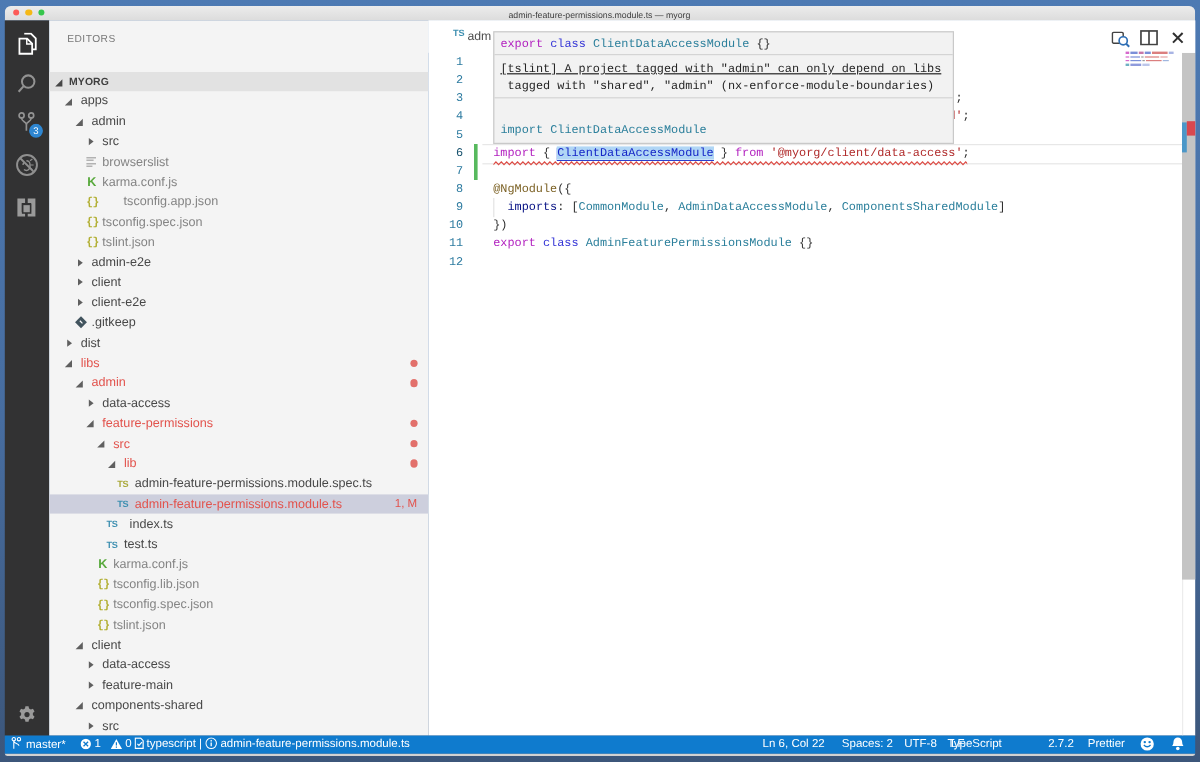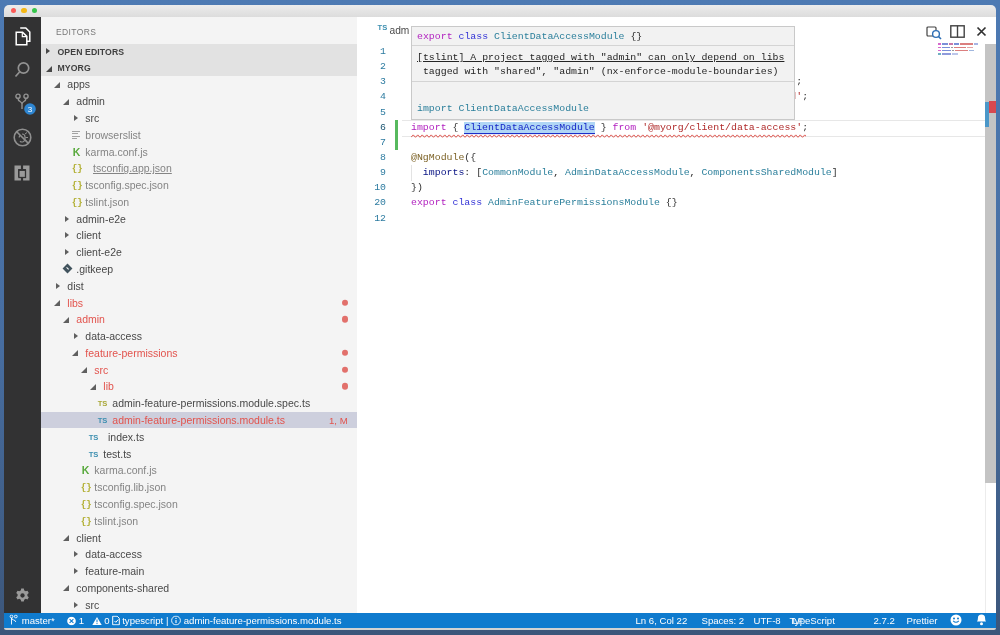--- a/index.html
+++ b/index.html
@@ -74,20 +74,21 @@
 #statusbar .it{position:absolute;top:50%;transform:translateY(-50%);white-space:nowrap;}
 </style>
 </head>
 <body>
 <div id="stage">
 
   <div class="abs" id="titlebar">
     <div class="tl" style="left:7.5px;background:#fc5b57;"></div>
     <div class="tl" style="left:17.9px;background:#f5b815;"></div>
     <div class="tl" style="left:28.3px;background:#36c64c;"></div>
+    <div id="wtitle">admin-feature-permissions.module.ts — myorg</div>
   </div>
 
   <div class="abs" id="actbar">
     <div class="aicon" style="top:10.3px;">
       <svg width="17" height="19" viewBox="0 0 17 19">
         <path d="M6.2 1 h5.6 l4 4 v9.2 h-3" fill="none" stroke="#ffffff" stroke-width="1.5"></path>
         <path d="M2.2 5.2 h6.4 l4.2 4.2 v8.4 h-10.6 z" fill="none" stroke="#ffffff" stroke-width="1.5"></path>
         <path d="M8.3 5.2 v4.5 h4.5" fill="none" stroke="#ffffff" stroke-width="1.2"></path>
       </svg>
     </div>
@@ -126,26 +127,20 @@
     <div class="aicon" style="top:571.2px;">
       <svg width="15" height="15" viewBox="0 0 16 16">
         <path fill="#9a9a9a" d="M6.6 0.6 h2.8 l0.4 2 a5.6 5.6 0 0 1 1.6 0.9 l1.9-0.7 1.4 2.4-1.5 1.4a5.6 5.6 0 0 1 0 1.8 l1.5 1.4-1.4 2.4-1.9-0.7a5.6 5.6 0 0 1-1.6 0.9 l-0.4 2 h-2.8 l-0.4-2 a5.6 5.6 0 0 1-1.6-0.9 l-1.9 0.7-1.4-2.4 1.5-1.4 a5.6 5.6 0 0 1 0-1.8 l-1.5-1.4 1.4-2.4 1.9 0.7 a5.6 5.6 0 0 1 1.6-0.9 z"></path>
         <circle cx="8" cy="8" r="2.3" fill="#323233"></circle>
       </svg>
     </div>
   </div>
 
   <div class="abs" id="sidebar">
     <div id="explabel">EDITORS</div>
-    <div class="shead" style="top:27.2px;height:16px;">
-      <span class="tw" style="top:4px;">
-          <span style="display:block;width:0;height:0;border-top:3.5px solid transparent;border-bottom:3.5px solid transparent;border-left:4.5px solid #474747;"></span>
-        </span>
-      <span class="tx">OPEN EDITORS</span>
-    </div>
     <div class="shead" style="top:43.2px;height:16px;">
       <span class="tw" style="top:6px;">
           <span style="display:block;width:0;height:0;border-left:6.5px solid transparent;border-bottom:6.5px solid #474747;"></span>
         </span>
       <span class="tx">MYORG</span>
     </div>
     <div id="tree">
     <div class="row" style="top:59.2px;">
           <span class="twe" style="left:13.3px;"></span>
           <span class="nm" style="left:26.3px;">apps</span>
@@ -166,21 +161,21 @@
             <span style="position:absolute;left:0;top:8px;width:5px;height:1.1px;background:#a2a2a2;"></span>
           </span>
           <span class="nm" style="left:44.3px;color:#848484;">browserslist</span>
         </div>
     <div class="row dim" style="top:126.3px;">
           <span class="fic icK" style="left:31.8px;">K</span>
           <span class="nm" style="left:44.3px;">karma.conf.js</span>
         </div>
     <div class="row dim" style="top:143.1px;">
           <span class="fic icJS" style="left:30.8px;">{}</span>
-          <span class="nm" style="left:52px;text-decoration:underline;">tsconfig.app.json</span>
+          <span class="nm" style="left:62px;">tsconfig.app.json</span>
         </div>
     <div class="row dim" style="top:159.9px;">
           <span class="fic icJS" style="left:30.8px;">{}</span>
           <span class="nm" style="left:44.3px;">tsconfig.spec.json</span>
         </div>
     <div class="row dim" style="top:176.7px;">
           <span class="fic icJS" style="left:30.8px;">{}</span>
           <span class="nm" style="left:44.3px;">tslint.json</span>
         </div>
     <div class="row" style="top:193.4px;">
@@ -323,21 +318,21 @@
       <div class="gut" style="top:87.80px;height:15.15px;line-height:15.15px;color:#2d7ba0;">5</div>
       <div class="gut" style="top:102.95px;height:15.15px;line-height:15.15px;color:#19536f;">6</div>
       <div class="cl" style="top:102.95px;height:15.15px;line-height:15.15px;"><span class="k">import</span> { <span class="selword">ClientDataAccessModule</span> } <span class="k">from</span> <span class="st">'@myorg/client/data-access'</span>;</div>
       <div class="gut" style="top:118.10px;height:15.15px;line-height:15.15px;color:#2d7ba0;">7</div>
       <div class="gut" style="top:133.25px;height:15.15px;line-height:15.15px;color:#2d7ba0;">8</div>
       <div class="cl" style="top:133.25px;height:15.15px;line-height:15.15px;"><span style="color:#7d6327;">@NgModule</span>({</div>
       <div class="gut" style="top:148.40px;height:15.15px;line-height:15.15px;color:#2d7ba0;">9</div>
       <div class="cl" style="top:148.40px;height:15.15px;line-height:15.15px;">  <span class="pr">imports</span>: [<span class="ty">CommonModule</span>, <span class="ty">AdminDataAccessModule</span>, <span class="ty">ComponentsSharedModule</span>]</div>
       <div class="gut" style="top:163.55px;height:15.15px;line-height:15.15px;color:#2d7ba0;">10</div>
       <div class="cl" style="top:163.55px;height:15.15px;line-height:15.15px;">})</div>
-      <div class="gut" style="top:178.70px;height:15.15px;line-height:15.15px;color:#2d7ba0;">20</div>
+      <div class="gut" style="top:178.70px;height:15.15px;line-height:15.15px;color:#2d7ba0;">11</div>
       <div class="cl" style="top:178.70px;height:15.15px;line-height:15.15px;"><span class="k">export</span> <span class="cls">class</span> <span class="ty">AdminFeaturePermissionsModule</span> {}</div>
       <div class="gut" style="top:193.85px;height:15.15px;line-height:15.15px;color:#2d7ba0;">12</div>
       </div>
     <div class="ig" style="left:54.5px;top:148.7px;height:15.2px;"></div>
     <div id="squig">
         <svg style="display:block" width="396" height="4.5" viewBox="0 0 396 4.5" preserveAspectRatio="none">
           <path d="M0 3.3 L2.25 0.9 L4.50 3.3 L6.75 0.9 L9.00 3.3 L11.25 0.9 L13.50 3.3 L15.75 0.9 L18.00 3.3 L20.25 0.9 L22.50 3.3 L24.75 0.9 L27.00 3.3 L29.25 0.9 L31.50 3.3 L33.75 0.9 L36.00 3.3 L38.25 0.9 L40.50 3.3 L42.75 0.9 L45.00 3.3 L47.25 0.9 L49.50 3.3 L51.75 0.9 L54.00 3.3 L56.25 0.9 L58.50 3.3 L60.75 0.9 L63.00 3.3 L65.25 0.9 L67.50 3.3 L69.75 0.9 L72.00 3.3 L74.25 0.9 L76.50 3.3 L78.75 0.9 L81.00 3.3 L83.25 0.9 L85.50 3.3 L87.75 0.9 L90.00 3.3 L92.25 0.9 L94.50 3.3 L96.75 0.9 L99.00 3.3 L101.25 0.9 L103.50 3.3 L105.75 0.9 L108.00 3.3 L110.25 0.9 L112.50 3.3 L114.75 0.9 L117.00 3.3 L119.25 0.9 L121.50 3.3 L123.75 0.9 L126.00 3.3 L128.25 0.9 L130.50 3.3 L132.75 0.9 L135.00 3.3 L137.25 0.9 L139.50 3.3 L141.75 0.9 L144.00 3.3 L146.25 0.9 L148.50 3.3 L150.75 0.9 L153.00 3.3 L155.25 0.9 L157.50 3.3 L159.75 0.9 L162.00 3.3 L164.25 0.9 L166.50 3.3 L168.75 0.9 L171.00 3.3 L173.25 0.9 L175.50 3.3 L177.75 0.9 L180.00 3.3 L182.25 0.9 L184.50 3.3 L186.75 0.9 L189.00 3.3 L191.25 0.9 L193.50 3.3 L195.75 0.9 L198.00 3.3 L200.25 0.9 L202.50 3.3 L204.75 0.9 L207.00 3.3 L209.25 0.9 L211.50 3.3 L213.75 0.9 L216.00 3.3 L218.25 0.9 L220.50 3.3 L222.75 0.9 L225.00 3.3 L227.25 0.9 L229.50 3.3 L231.75 0.9 L234.00 3.3 L236.25 0.9 L238.50 3.3 L240.75 0.9 L243.00 3.3 L245.25 0.9 L247.50 3.3 L249.75 0.9 L252.00 3.3 L254.25 0.9 L256.50 3.3 L258.75 0.9 L261.00 3.3 L263.25 0.9 L265.50 3.3 L267.75 0.9 L270.00 3.3 L272.25 0.9 L274.50 3.3 L276.75 0.9 L279.00 3.3 L281.25 0.9 L283.50 3.3 L285.75 0.9 L288.00 3.3 L290.25 0.9 L292.50 3.3 L294.75 0.9 L297.00 3.3 L299.25 0.9 L301.50 3.3 L303.75 0.9 L306.00 3.3 L308.25 0.9 L310.50 3.3 L312.75 0.9 L315.00 3.3 L317.25 0.9 L319.50 3.3 L321.75 0.9 L324.00 3.3 L326.25 0.9 L328.50 3.3 L330.75 0.9 L333.00 3.3 L335.25 0.9 L337.50 3.3 L339.75 0.9 L342.00 3.3 L344.25 0.9 L346.50 3.3 L348.75 0.9 L351.00 3.3 L353.25 0.9 L355.50 3.3 L357.75 0.9 L360.00 3.3 L362.25 0.9 L364.50 3.3 L366.75 0.9 L369.00 3.3 L371.25 0.9 L373.50 3.3 L375.75 0.9 L378.00 3.3 L380.25 0.9 L382.50 3.3 L384.75 0.9 L387.00 3.3 L389.25 0.9 L391.50 3.3 L393.75 0.9 L396.00 3.3 L398.25 0.9 L400.50 3.3" fill="none" stroke="#dd4a43" stroke-width="0.95"></path>
         </svg>
       </div>
     <div id="minimap">

